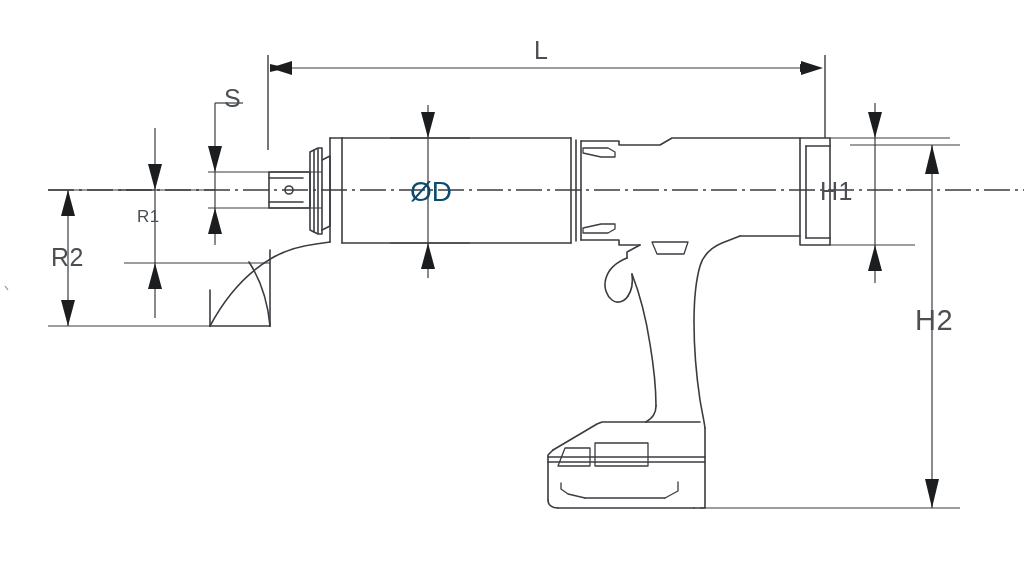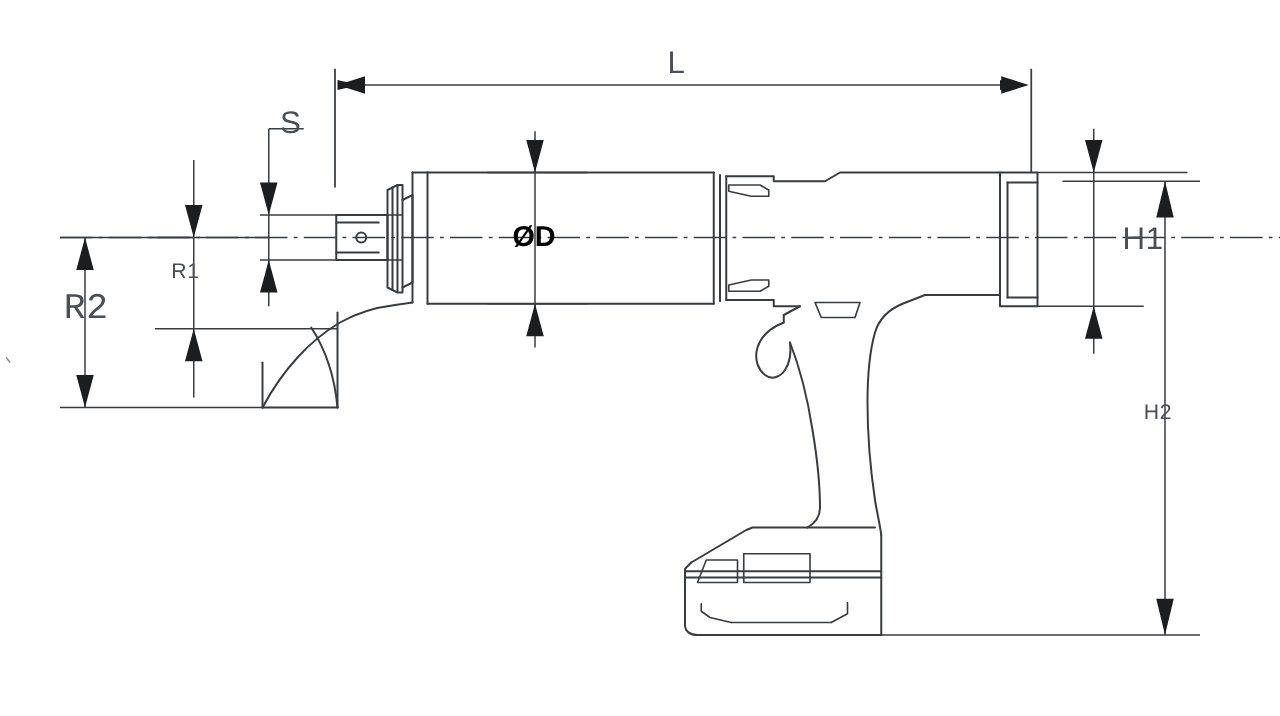--- a/index.html
+++ b/index.html
@@ -15,26 +15,26 @@
     color:#4b4f53;
     font-family:"Liberation Sans", sans-serif;
     font-weight:400;
     letter-spacing:0.5px;
     white-space:nowrap;
     user-select:none;
   }
   .lbl-L{left:534px;top:36px;font-size:25px;}
   .lbl-S{left:224px;top:84px;font-size:25px;}
   .lbl-R1{left:137px;top:207px;font-size:17px;}
-  .lbl-R2{left:51px;top:230px;font-size:29px;font-family:Liberation Mono, monospace;}
-  .lbl-H1{left:898px;top:177px;font-size:25px;}
-  .lbl-H2{left:915px;top:320px;font-size:17px;}
+  .lbl-R2{left:51px;top:243px;font-size:25px;}
+  .lbl-H1{left:820px;top:177px;font-size:25px;}
+  .lbl-H2{left:915px;top:304px;font-size:29px;}
   .lbl-D{
-    position:absolute;left:410px;top:176px;font-size:23px;
-    color:#000000;font-weight:700;letter-spacing:0px;
+    position:absolute;left:410px;top:176px;font-size:28px;
+    color:#0c4a6e;font-weight:400;letter-spacing:0px;
   }
 </style>
 </head>
 <body>
 
 <div id="stage">
 
   <svg id="draw" viewBox="0 0 1024 573">
     <defs>
       <marker id="arrHeadDown" markerWidth="10" markerHeight="16" refX="5" refY="15" orient="auto" markerUnits="userSpaceOnUse">

